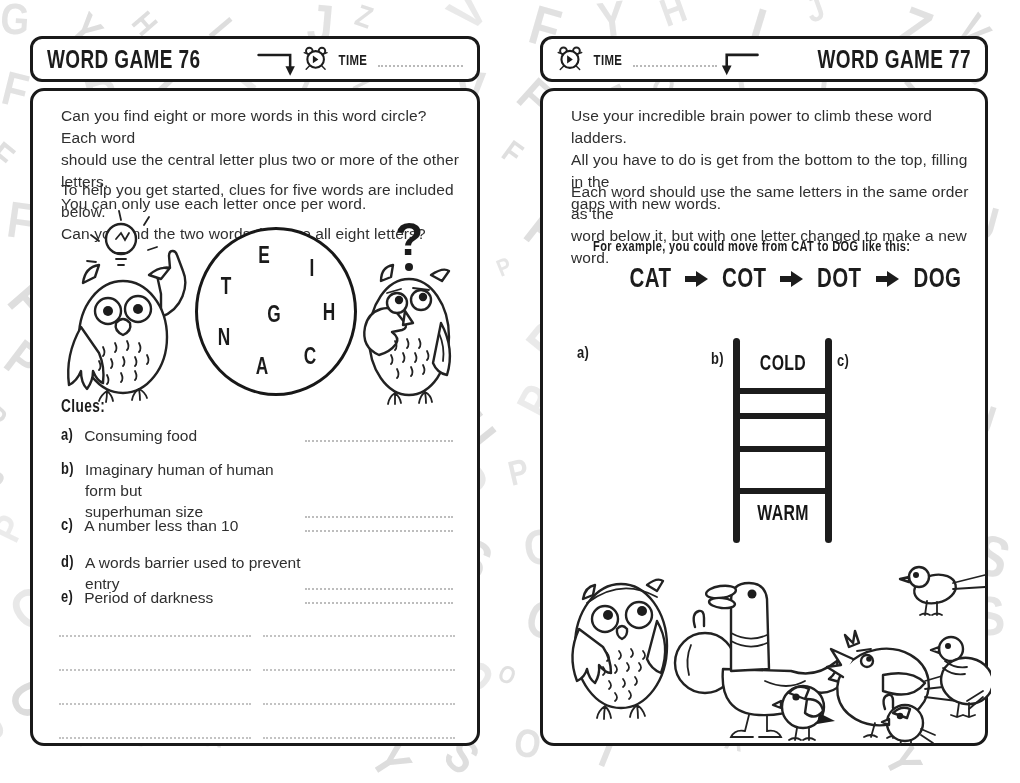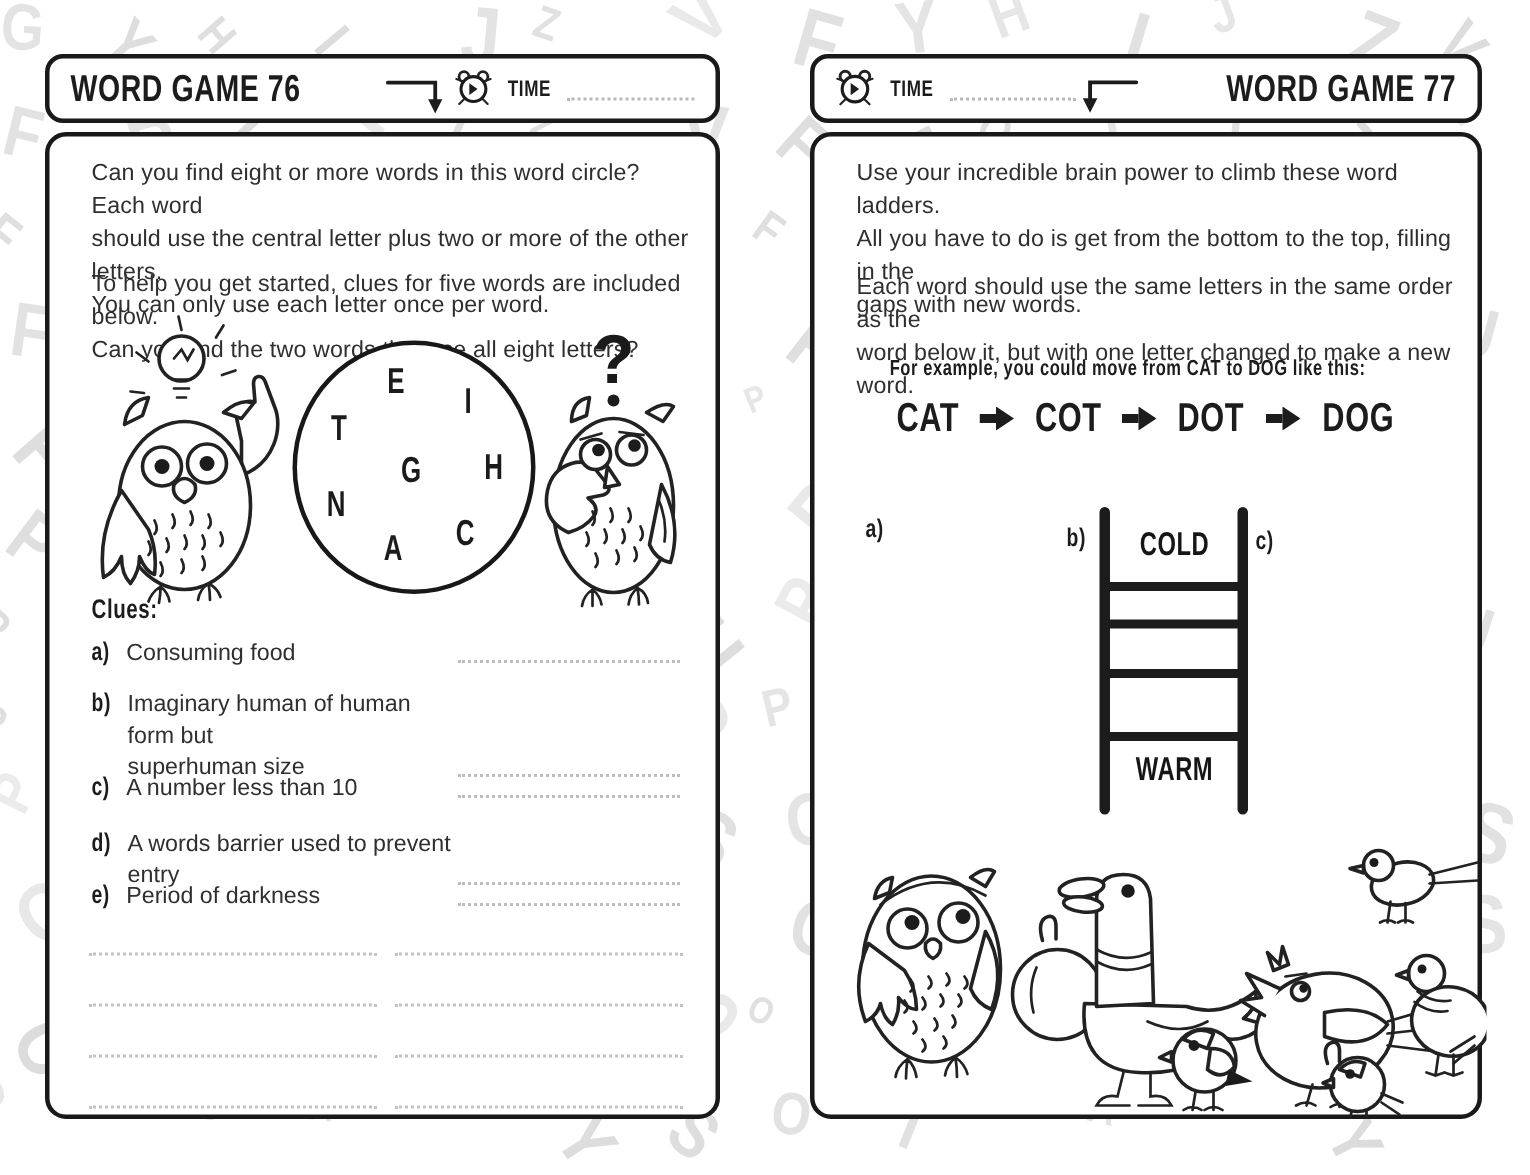--- a/index.html
+++ b/index.html
@@ -32,21 +32,21 @@
   .clues-title{position:absolute;font-size:18px;}
   .clue-row{position:absolute;left:28px;right:24px;display:flex;align-items:flex-end;}
   .clue-label{font-size:17px;margin-right:7px;flex:none;align-self:flex-start;}
   .clue-text{font-size:15.5px;line-height:21px;white-space:pre-line;max-width:262px;}
   .clue-dots{margin-left:auto;width:148px;border-bottom:2px dotted #bdbdbd;height:4px;margin-bottom:4px;flex:none;}
   .write-row{position:absolute;left:26px;right:22px;display:flex;justify-content:space-between;}
   .write-seg{width:48.5%;border-bottom:2px dotted #c3c3c3;height:4px;}
   
   .example-caption{position:absolute;width:100%;text-align:left;}
   .example-caption .condensed{font-size:14.5px;}
-  .example-seq{position:absolute;width:100%;display:flex;justify-content:center;align-items:center;gap:7px;}
+  .example-seq{position:absolute;width:100%;display:flex;justify-content:center;align-items:center;gap:7px;margin-left:32px;}
   .seq-word{font-size:27px;}
   
   .ladder{position:absolute;}
   .rail{position:absolute;top:0;bottom:0;width:7px;background:#1c1c1c;border-radius:4px;}
   .rail.left{left:0;}
   .rail.right{right:0;}
   .rung{position:absolute;left:4px;right:4px;height:6px;background:#1c1c1c;border-radius:3px;}
   .slot{position:absolute;left:8px;right:8px;}
   .ladder-word{position:absolute;left:50%;transform:translateX(-50%) scaleX(.72);
                font-weight:700;font-size:22px;color:#161616;white-space:nowrap;

